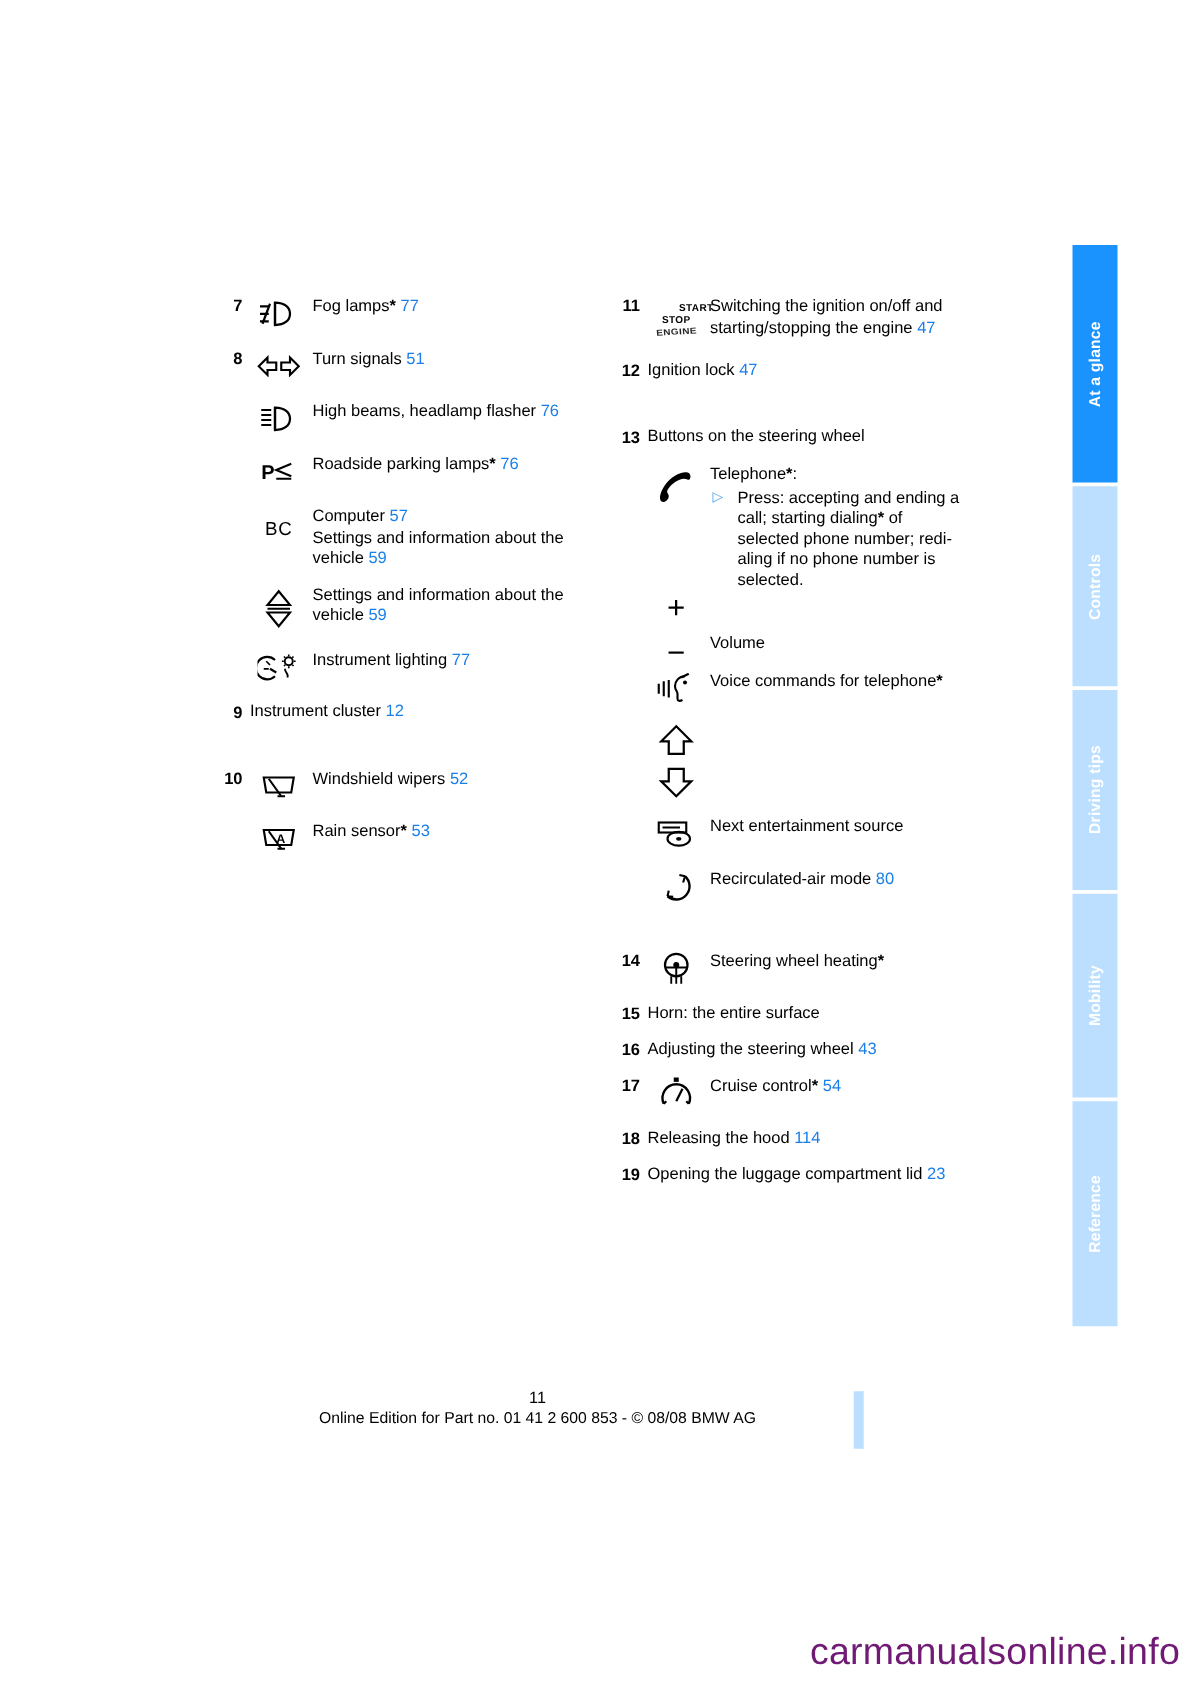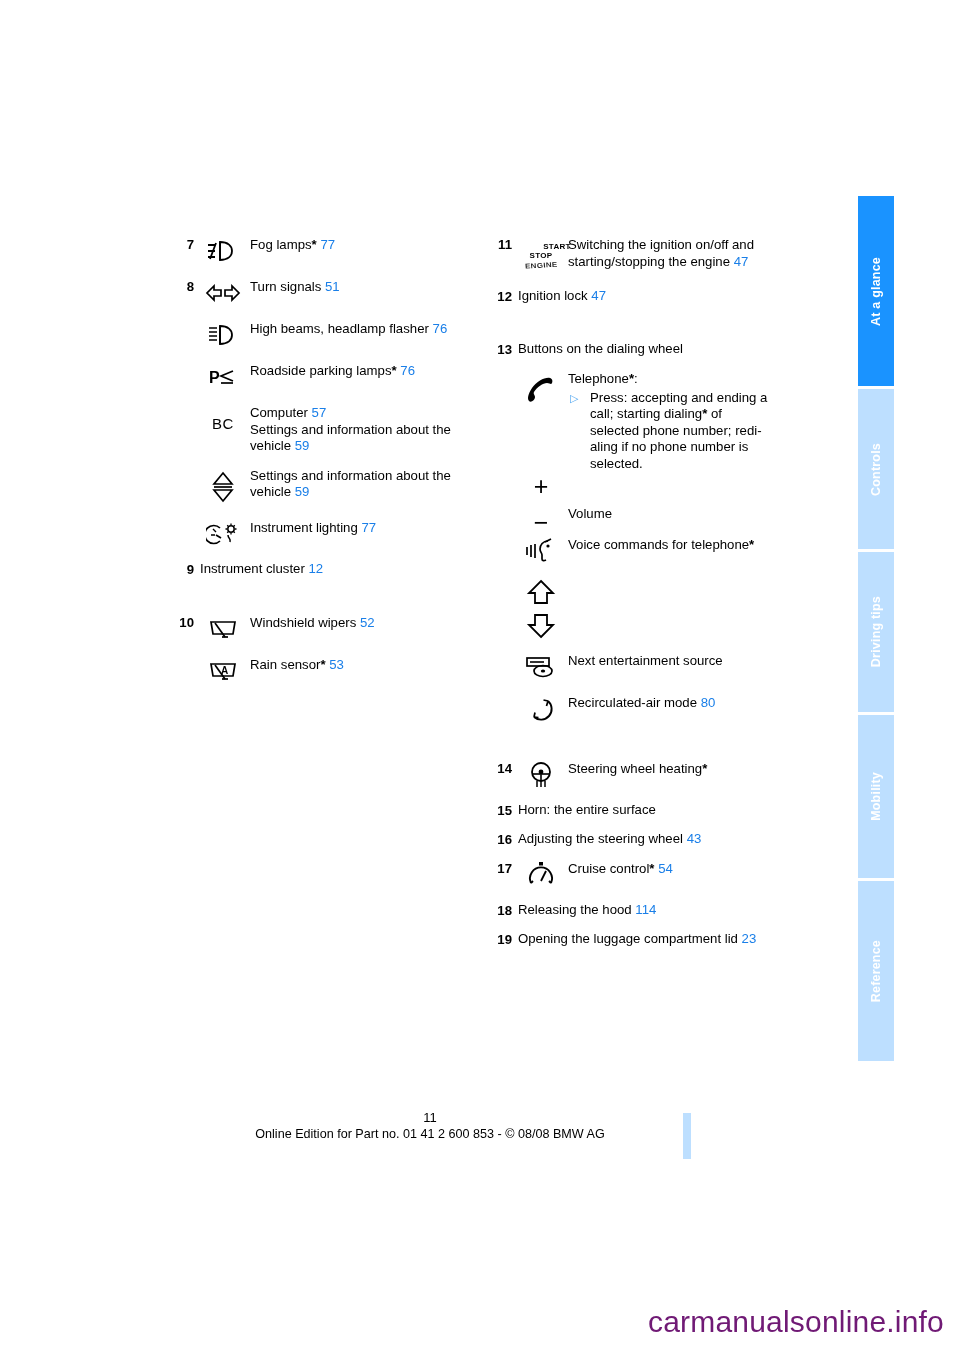--- a/index.html
+++ b/index.html
@@ -430,21 +430,21 @@
           <span>Ignition lock</span>
           <span class="pg">47</span>
         </div>
       </div>
 
       <div class="gap-lg"></div>
 
       <div class="row textonly">
         <div class="num">13</div>
         <div class="txt">
-          <span>Buttons on the dialing wheel</span>
+          <span>Buttons on the steering wheel</span>
         </div>
       </div>
 
       <div class="gap-sm"></div>
 
       <div class="row">
         <div class="num blank">&nbsp;</div>
         <div class="icon-cell tall">
           <svg class="ic" width="32" height="30" viewBox="0 0 32 30">
             <path d="M25 3 C20 2 12 6 7 13 C3 19 2 24 4 26 C6 28 10 25 10 22 C10 20 8 19 9 17 C12 12 18 8 22 8 C25 8 26 10 27 8 C28 6 27 3.3 25 3 Z" fill="#000"></path>

